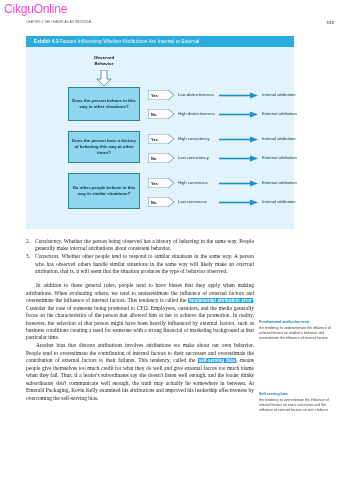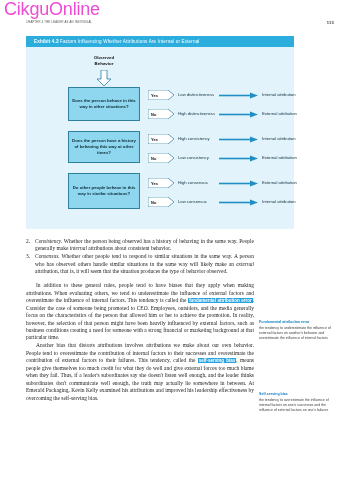--- a/index.html
+++ b/index.html
@@ -15,21 +15,21 @@
     font-family: "Liberation Serif", serif;
     color: #222;
   }
 
   
   .logo {
     position: absolute;
     left: 4px;
     top: 2px;
     font-family: "Liberation Sans", sans-serif;
-    font-size: 18px;
+    font-size: 12px;
     font-weight: 400;
     color: #ef4bd4;
     letter-spacing: -0.2px;
     line-height: 15px;
     white-space: nowrap;
   }
 
   
   .runhead {
     position: absolute;

